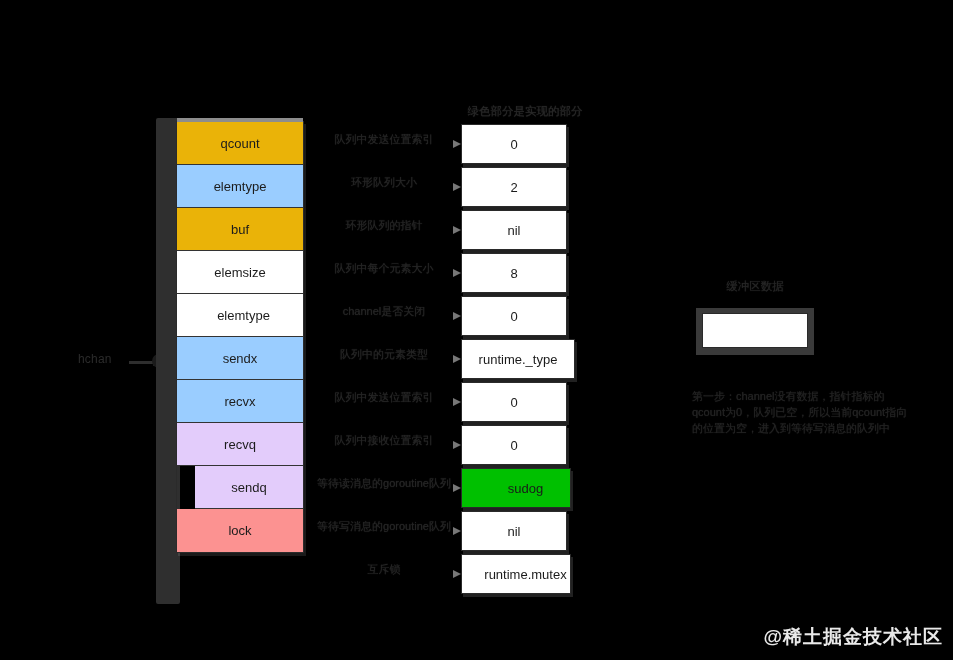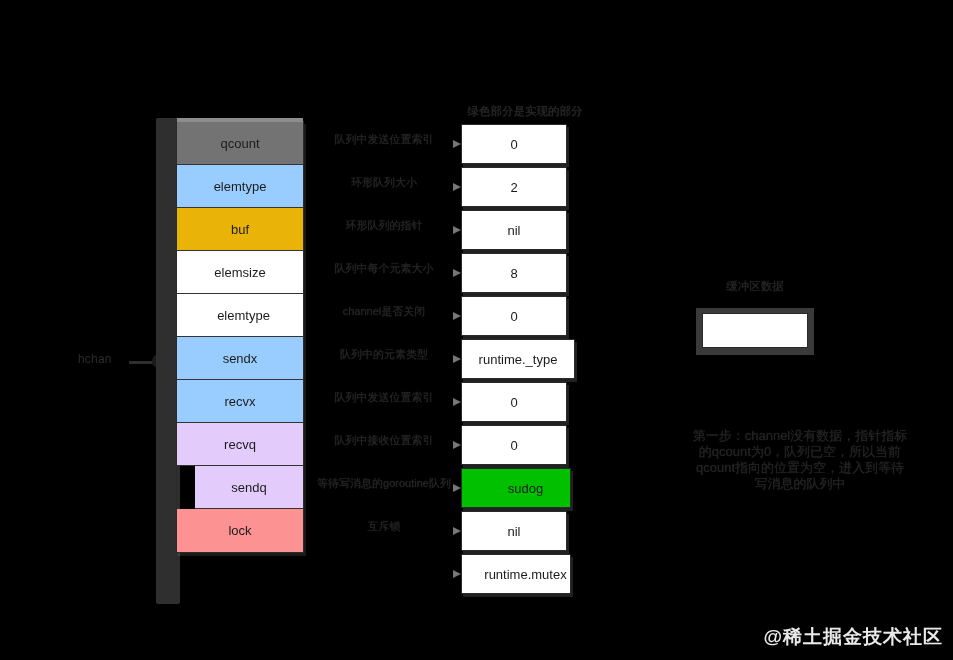--- a/index.html
+++ b/index.html
@@ -202,26 +202,25 @@
     height: 35px;
     background: #ffffff;
     border: 1px solid #2a2a2a;
     box-sizing: border-box;
   }
   #right-note {
     position: absolute;
     left: 692px;
     top: 388px;
     width: 216px;
-    text-align: center;
-    font-size: 13px;
+    text-align: left;
+    font-size: 11px;
     line-height: 16px;
     color: #222;
     text-shadow: 0 0 1px rgba(85,85,85,.45);
-    margin-top: 40px;
   }
 
   
   #watermark {
     position: absolute;
     right: 10px;
     bottom: 10px;
     font-size: 19px;
     font-weight: bold;
     color: #e9e9e9;
@@ -234,21 +233,21 @@
 
 <div class="canvas">
 
   <div id="hchan-label">hchan</div>
   <div id="hchan-arrow"></div>
   <div id="hchan-dot"></div>
 
   <div id="struct-bracket"></div>
 
   <div id="field-column">
-      <div class="field-row" style="background: #737373; text-align: center;">
+      <div class="field-row" style="background: #eab308; text-align: center;">
         <span>qcount</span>
       </div>
       <div class="field-row" style="background: rgb(154, 205, 255);">
         <span>elemtype</span>
       </div>
       <div class="field-row" style="background: #eab308;">
         <span>buf</span>
       </div>
       <div class="field-row" style="background: rgb(255, 255, 255);">
         <span>elemsize</span>
@@ -290,20 +289,23 @@
         <span>channel是否关闭</span>
       </div>
       <div class="annot-row">
         <span>队列中的元素类型</span>
       </div>
       <div class="annot-row">
         <span>队列中发送位置索引</span>
       </div>
       <div class="annot-row">
         <span>队列中接收位置索引</span>
+      </div>
+      <div class="annot-row">
+        <span>等待读消息的goroutine队列</span>
       </div>
       <div class="annot-row">
         <span>等待写消息的goroutine队列</span>
       </div>
       <div class="annot-row">
         <span>互斥锁</span>
       </div>
     </div>
 
   <div id="value-title">绿色部分是实现的部分</div>

